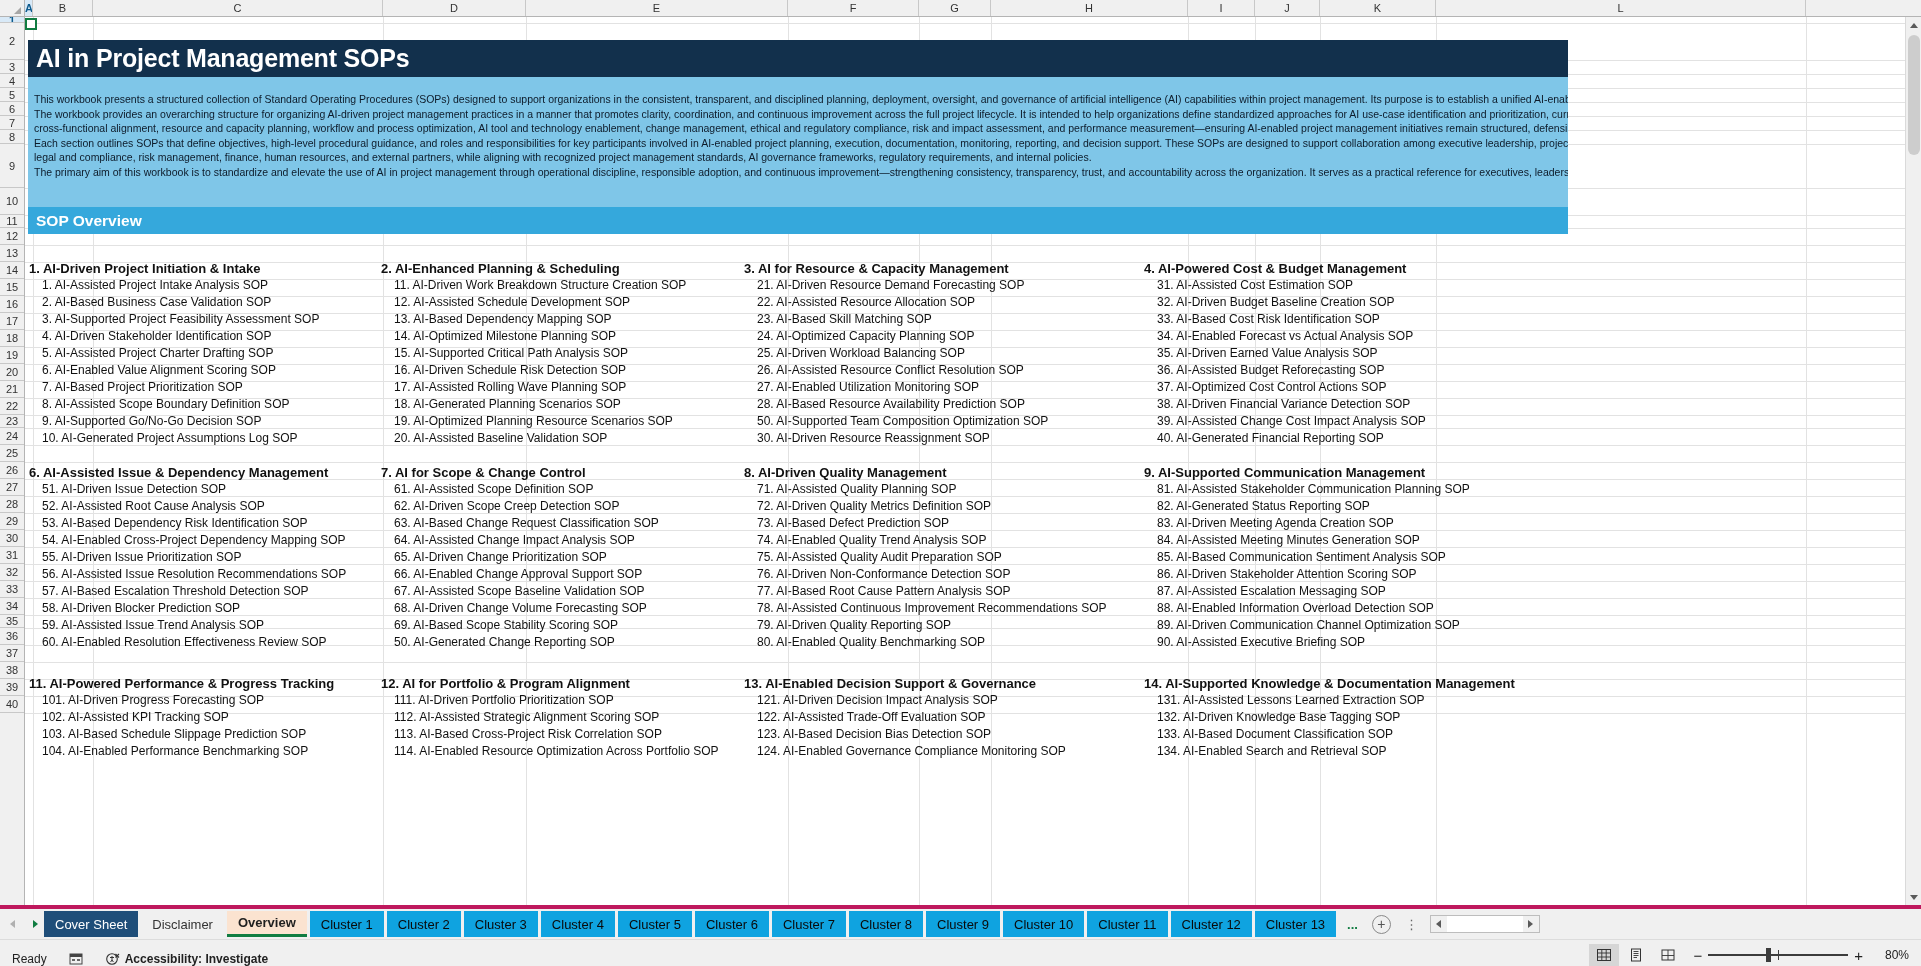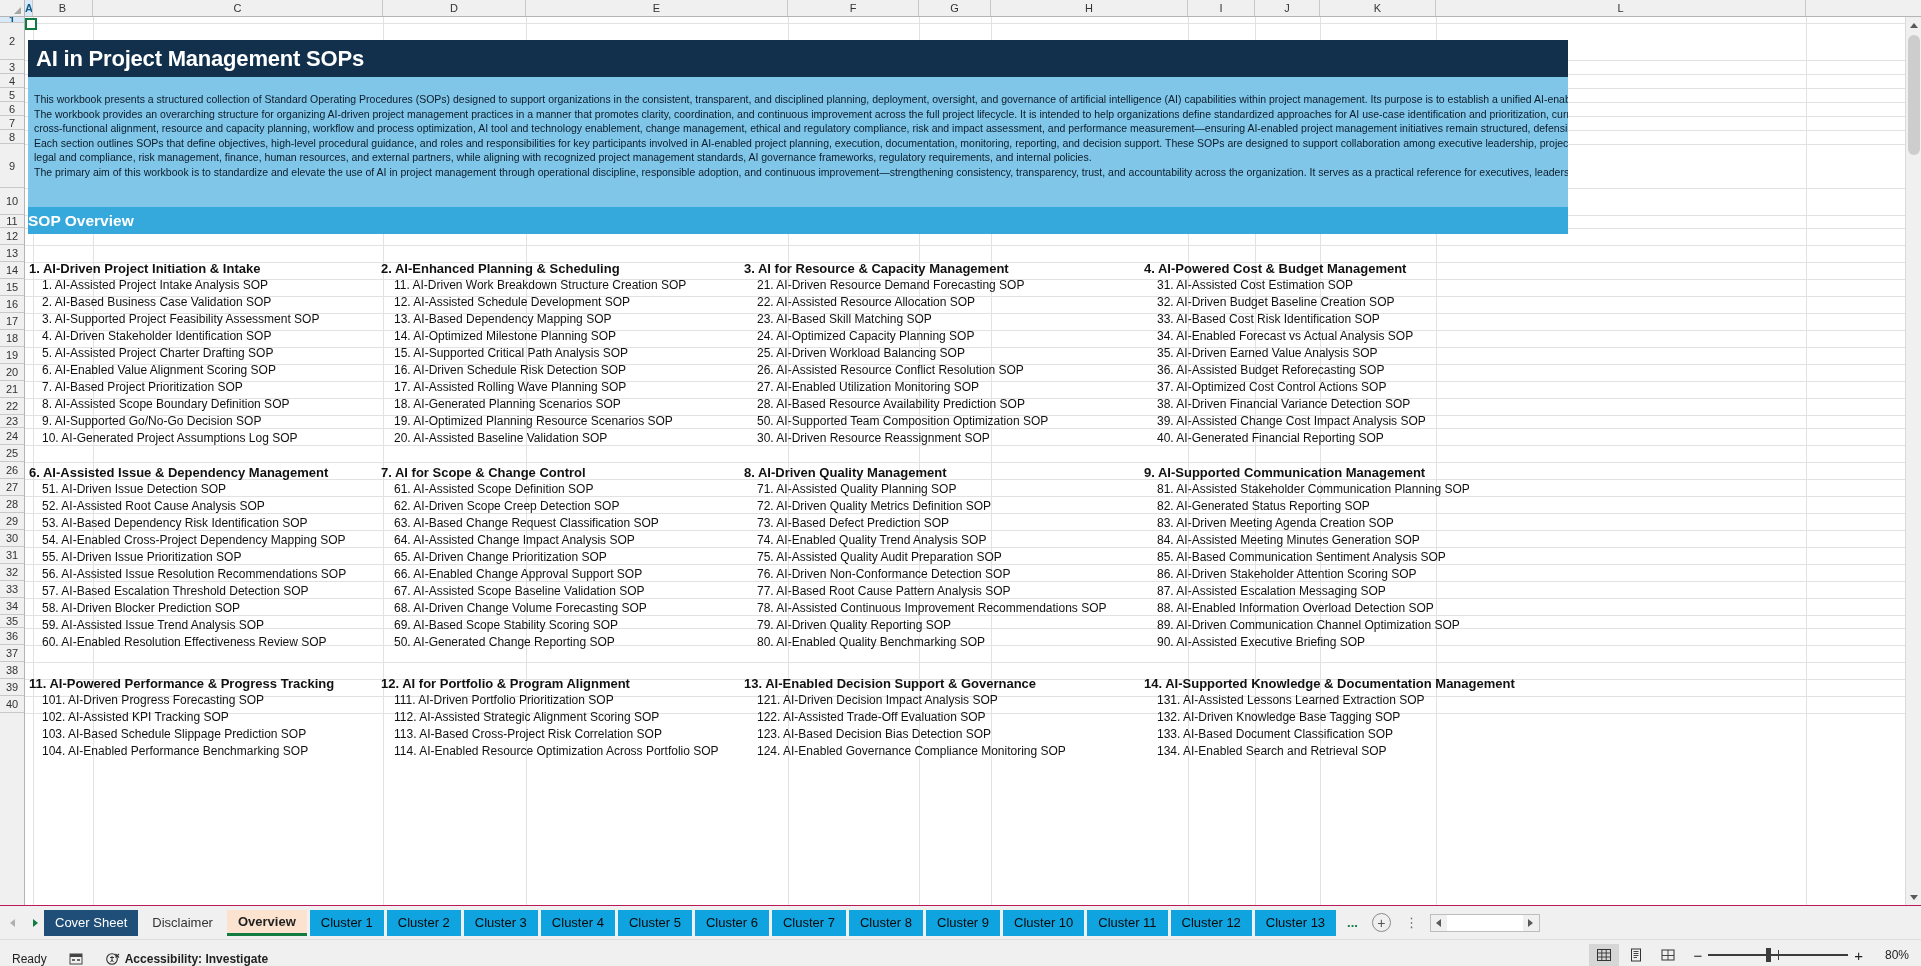--- a/index.html
+++ b/index.html
@@ -51,34 +51,35 @@
   .sheet-body {
     position:absolute; top:17px; left:25px; right:16px; bottom:61px;
     background:#ffffff; overflow:hidden;
   }
   .vgrid { position:absolute; top:0; bottom:0; width:1px; background:#e2e2e2; }
   .hgrid { position:absolute; left:0; right:0; height:1px; background:#e2e2e2; }
 
   
   .title-band {
     position:absolute; background:#12304c; color:#ffffff;
-    font-size:22px; font-weight:bold; display:flex; align-items:center;
+    font-size:25px; font-weight:bold; display:flex; align-items:center;
     padding-left:8px; letter-spacing:-0.2px;
   }
   .intro-band {
     position:absolute; background:#7fc6e8; color:#0d1b2a;
   }
   .intro-band p {
     font-size:10.5px; line-height:14.5px; color:#0d1b2a;
     white-space:nowrap; overflow:hidden; padding-left:6px;
   }
   .intro-band p.pb { margin-bottom:0px; }
   .overview-band {
     position:absolute; background:#35a8dc; color:#ffffff;
     font-size:15.5px; font-weight:bold; display:flex; align-items:center;
+    padding-left:8px;
   }
   .sel-anchor {
     position:absolute; border:2px solid #107c41; width:12px;height:12px;
     background:#ffffff;
   }
 
   
   .sop-wrap { position:absolute; top:243px; left:0; right:0; bottom:0; }
   .sop-col { position:absolute; top:0; }
   .grp-title {
@@ -107,21 +108,21 @@
   .tri-rt { width:0;height:0;border-top:4px solid transparent;border-bottom:4px solid transparent;border-left:5px solid #5a5a5a; }
   .vthumb {
     position:absolute; left:2px; width:12px; top:18px; height:120px;
     background:#cdcdcd; border-radius:6px;
   }
 
   
   .tabbar {
     position:absolute; left:0; bottom:27px; width:1921px; height:34px;
     background:#f0f0f0; display:flex; align-items:center;
-    border-top:1px solid #be185d;
+    border-top:4px solid #be185d;
   }
   .tabnav { display:flex; align-items:center; padding:0 6px 0 10px; gap:18px; }
   .tab {
     height:26px; padding:0 11px; display:flex; align-items:center;
     font-size:13px; margin-right:3px; white-space:nowrap; cursor:default;
   }
   .tab.cover { background:#1f4e79; color:#ffffff; }
   .tab.disclaimer { background:#f0f0f0; color:#333333; }
   .tab.active {
     background:#fbe3d0; color:#1f1f1f; font-weight:bold;

